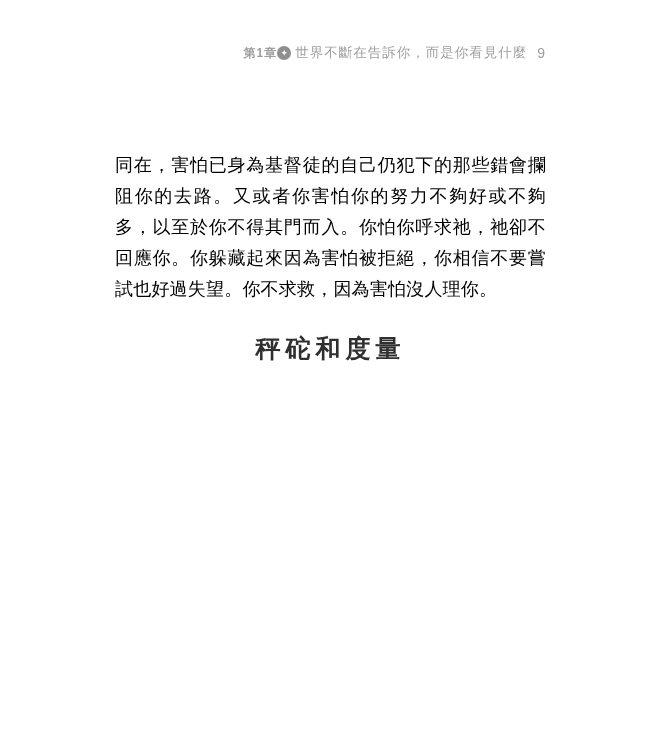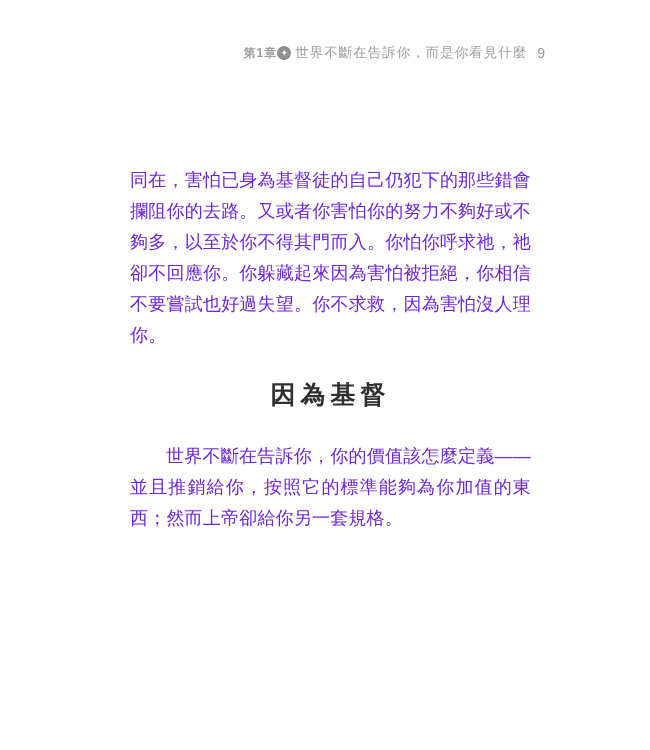--- a/index.html
+++ b/index.html
@@ -55,24 +55,24 @@
     margin-left: 10px;
   }
   
   .body-block {
     position: absolute;
     left: 115px;
     top: 150px;
     width: 431px;
   }
   .body-block p {
-    margin: 15px;
+    margin: 0;
     font-size: 18px;
     line-height: 31px;
-    color: #6d28d9;
+    color: #000000;
     text-align: justify;
     letter-spacing: 0.2px;
   }
   .body-block p.indent {
     text-indent: 2em;
   }
   .section-heading {
     margin: 27px 0 30px 0;
     font-family: "Liberation Serif", "DejaVu Serif", serif;
     font-size: 25px;
@@ -89,17 +89,16 @@
 
   <header class="running-header">
     <span class="chapter-label">第1章</span>
     <span class="chapter-badge">✦</span>
     <span class="running-title">世界不斷在告訴你，而是你看見什麼</span>
     <span class="page-number">9</span>
   </header>
 
   <main class="body-block">
     <p>同在，害怕已身為基督徒的自己仍犯下的那些錯會攔阻你的去路。又或者你害怕你的努力不夠好或不夠多，以至於你不得其門而入。你怕你呼求祂，祂卻不回應你。你躲藏起來因為害怕被拒絕，你相信不要嘗試也好過失望。你不求救，因為害怕沒人理你。</p>
-    <h2 class="section-heading">因為基督</h2>
-    <p class="indent">世界不斷在告訴你，你的價值該怎麼定義——並且推銷給你，按照它的標準能夠為你加值的東西；然而上帝卻給你另一套規格。</p>
+    <h2 class="section-heading">秤砣和度量</h2>
   </main>
 
 </div>
 
 </body></html>

